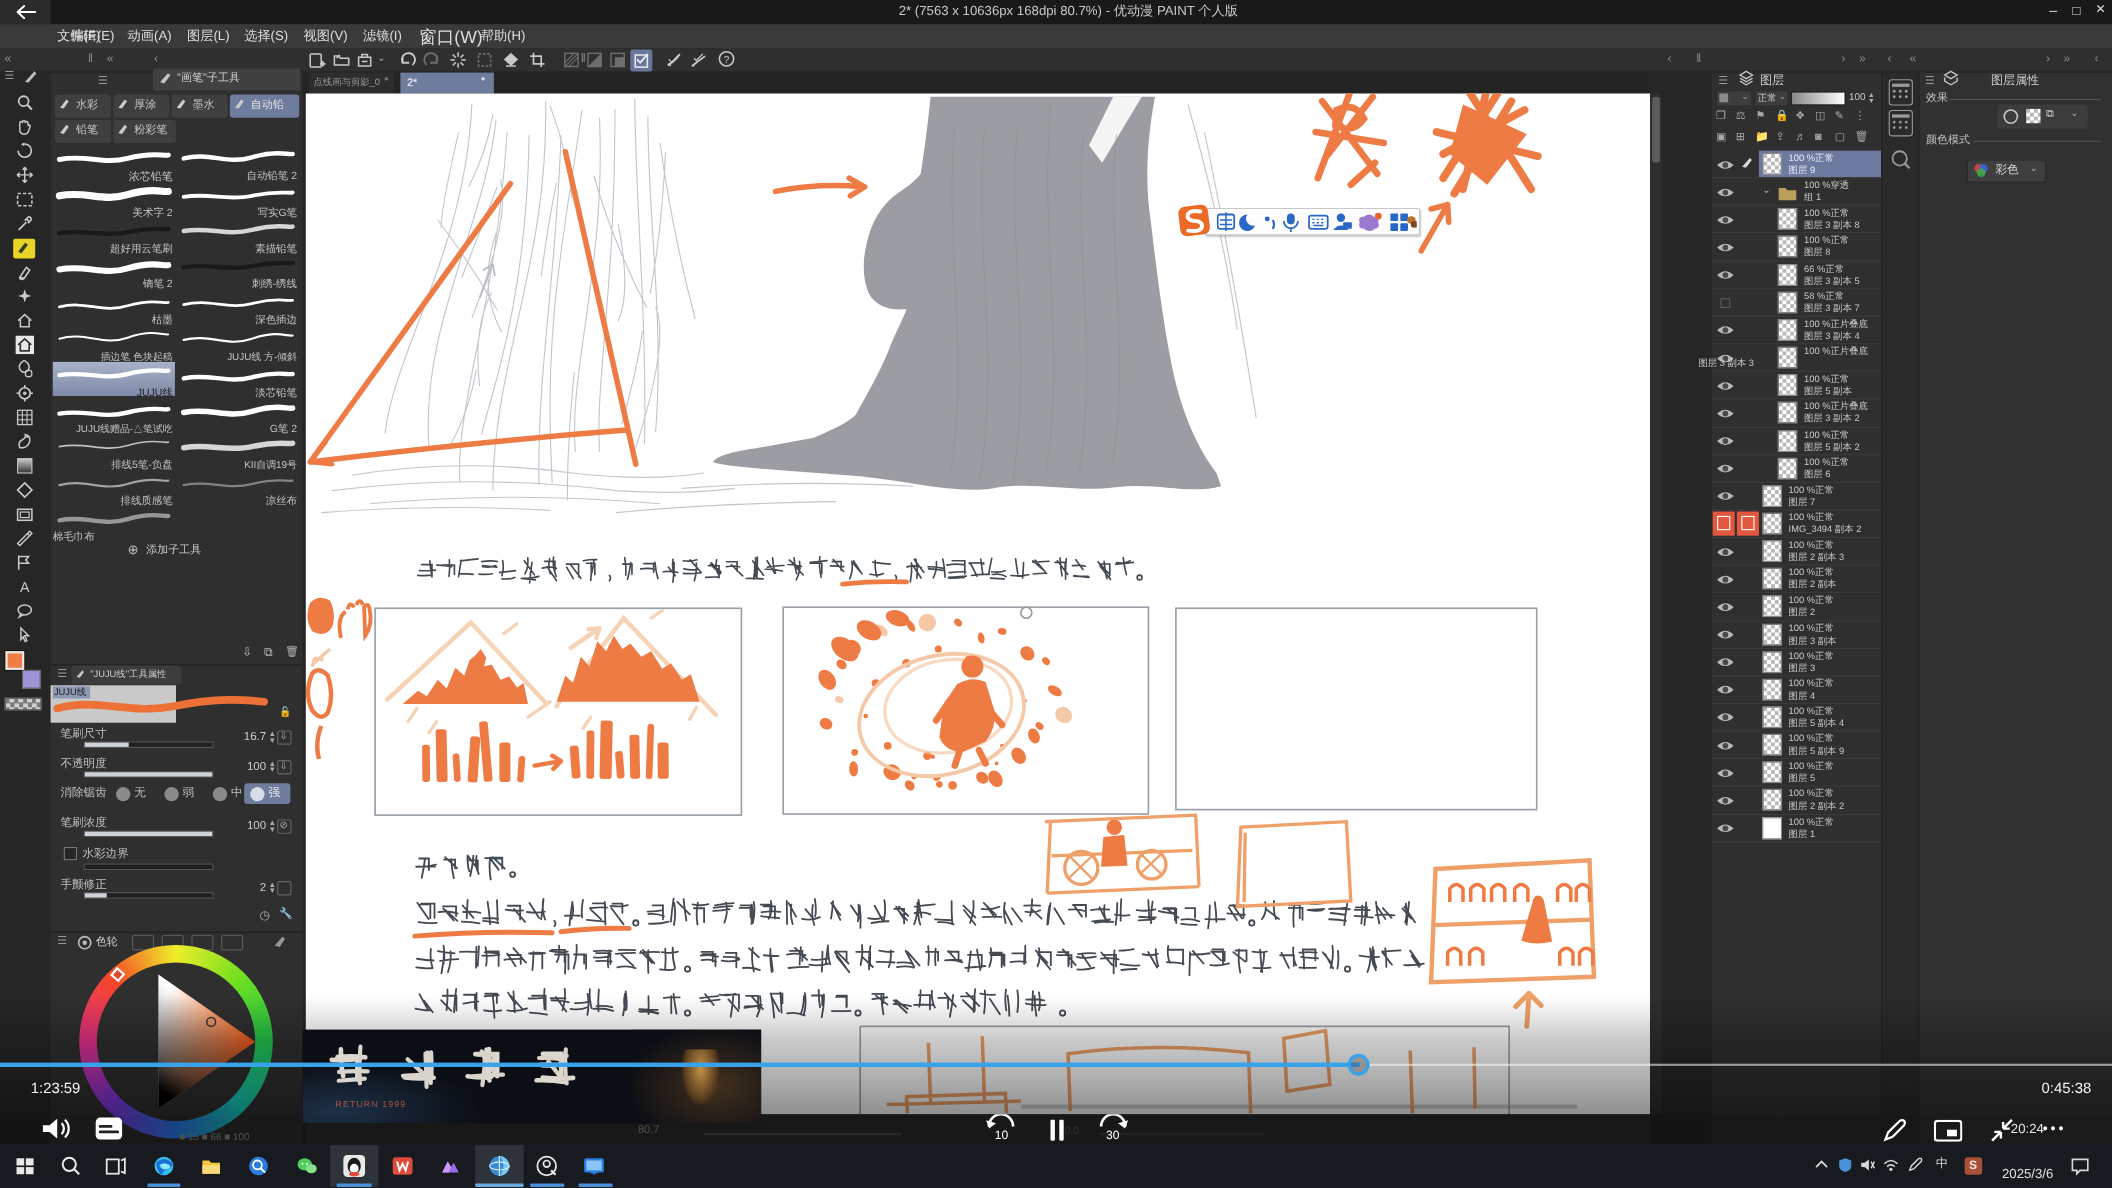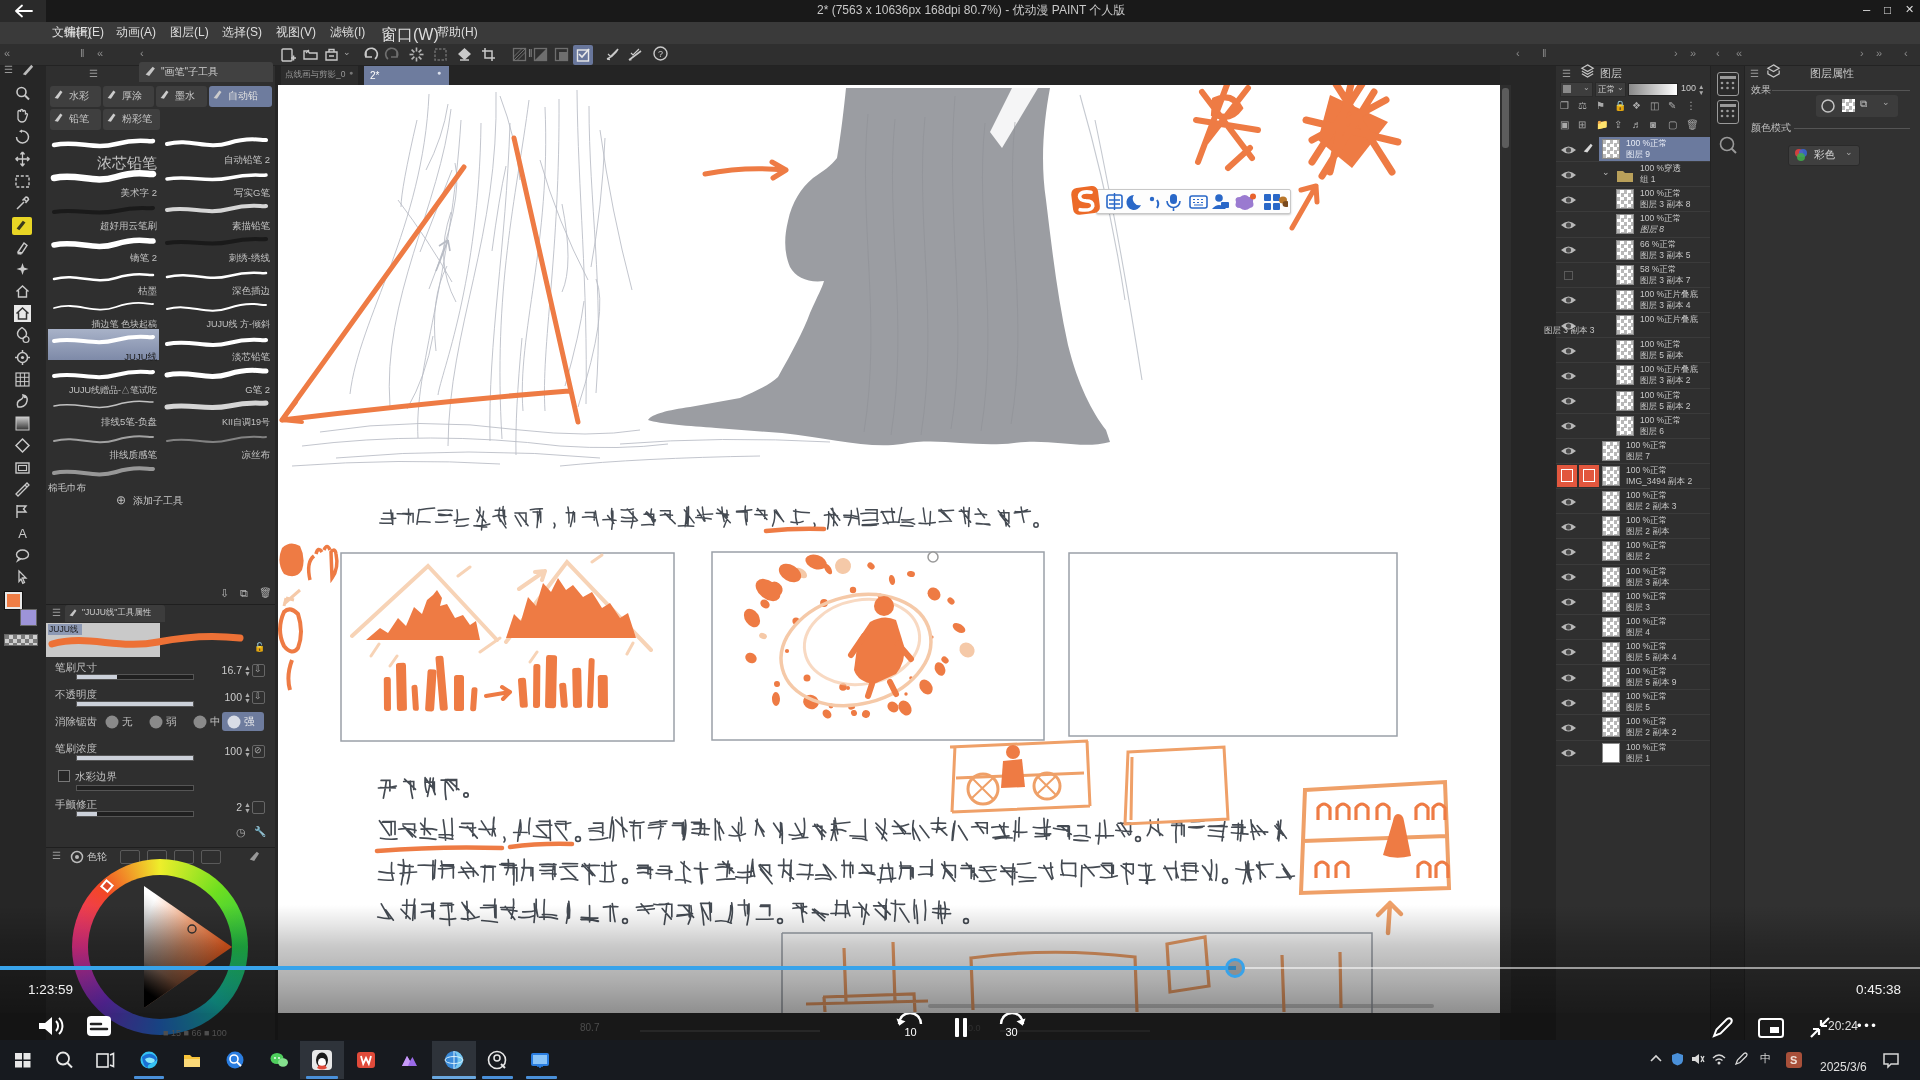--- a/index.html
+++ b/index.html
@@ -282,21 +282,21 @@
 <div style="position:absolute;left:69px;top:113px;font-size:10px;color:#c8c8c8;line-height:1.1;white-space:nowrap;">铅笔</div>
 <div style="position:absolute;left:103px;top:109px;width:57px;height:21px;background:#3f3f3f;border-radius:3px">
 </div>
 <svg class="ab" style="left:106px;top:111px" width="14" height="14" viewBox="0 0 17 17">
       <path d="M2 12 L9 3 l2.5 2 L6 13 z" fill="#cccccc"></path>
     </svg>
 <div style="position:absolute;left:122px;top:113px;font-size:10px;color:#c8c8c8;line-height:1.1;white-space:nowrap;">粉彩笔</div>
 <svg class="ab" style="left:48px;top:133px" width="111" height="22" viewBox="0 0 111 22">
       <path d="M6 12 C 30 7 45 17 68 11 S 100 9 105 8" fill="none" stroke="#ffffff" stroke-width="4.5" stroke-linecap="round" opacity="1"></path>
     </svg>
-<div style="position:absolute;left:48px;top:154px;width:109px;text-align:right;font-size:15px;color:#c3c3c3;white-space:nowrap;overflow:hidden">浓芯铅笔</div>
+<div style="position:absolute;left:48px;top:154px;width:109px;text-align:right;font-size:10px;color:#c3c3c3;white-space:nowrap;overflow:hidden">浓芯铅笔</div>
 <svg class="ab" style="left:161px;top:133px" width="111" height="22" viewBox="0 0 111 22">
       <path d="M6 11 C 30 5 45 17 68 10 S 100 8 105 7" fill="none" stroke="#ffffff" stroke-width="4" stroke-linecap="round" opacity="1"></path>
     </svg>
 <div style="position:absolute;left:161px;top:154px;width:109px;text-align:right;font-size:9.5px;color:#c3c3c3;white-space:nowrap;overflow:hidden">自动铅笔 2</div>
 <svg class="ab" style="left:48px;top:166px" width="111" height="22" viewBox="0 0 111 22">
       <path d="M6 12 C 30 7 45 18 68 11 S 100 9 105 8" fill="none" stroke="#ffffff" stroke-width="6.5" stroke-linecap="round" opacity="1"></path>
     </svg>
 <div style="position:absolute;left:48px;top:187px;width:109px;text-align:right;font-size:9.5px;color:#c3c3c3;white-space:nowrap;overflow:hidden">美术字 2</div>
 <svg class="ab" style="left:161px;top:166px" width="111" height="22" viewBox="0 0 111 22">
       <path d="M6 13 C 30 9 45 17 68 12 S 100 10 105 9" fill="none" stroke="#ffffff" stroke-width="3.5" stroke-linecap="round" opacity="1"></path>
@@ -565,21 +565,21 @@
 <div style="position:absolute;left:1640px;top:200px;font-size:8.5px;color:#c9c9c9;line-height:1.1;white-space:nowrap;">图层 3 副本 8</div>
 <div style="position:absolute;left:1556px;top:237px;width:154px;height:1px;background:#3b3b3b">
 </div>
 <svg class="ab" style="left:1560px;top:219px" width="17" height="12" viewBox="0 0 17 12">
       <path d="M1 6 Q8.5 -1 16 6 Q8.5 13 1 6 z" fill="#b9b9b9"></path>
       <circle cx="8.5" cy="6" r="2.6" fill="#4a4a4a"></circle>
     </svg>
 <div style="position:absolute;left:1616px;top:214px;width:18px;height:20px;background:repeating-conic-gradient(#ffffff 0 25%,#b8b8b8 0 50%) 0 0/7px 7px;border:1px solid #888888">
 </div>
 <div style="position:absolute;left:1640px;top:214px;font-size:8.5px;color:#c9c9c9;line-height:1.1;white-space:nowrap;">100 %正常</div>
-<div style="position:absolute;left:1640px;top:225px;font-size:8.5px;color:#c9c9c9;line-height:1.1;white-space:nowrap;font-style:italic;">图层 8</div>
+<div style="position:absolute;left:1640px;top:225px;font-size:8.5px;color:#c9c9c9;line-height:1.1;white-space:nowrap;">图层 8</div>
 <div style="position:absolute;left:1556px;top:262px;width:154px;height:1px;background:#3b3b3b">
 </div>
 <svg class="ab" style="left:1560px;top:244px" width="17" height="12" viewBox="0 0 17 12">
       <path d="M1 6 Q8.5 -1 16 6 Q8.5 13 1 6 z" fill="#b9b9b9"></path>
       <circle cx="8.5" cy="6" r="2.6" fill="#4a4a4a"></circle>
     </svg>
 <div style="position:absolute;left:1616px;top:240px;width:18px;height:20px;background:repeating-conic-gradient(#ffffff 0 25%,#b8b8b8 0 50%) 0 0/7px 7px;border:1px solid #888888">
 </div>
 <div style="position:absolute;left:1640px;top:240px;font-size:8.5px;color:#c9c9c9;line-height:1.1;white-space:nowrap;">66 %正常</div>
 <div style="position:absolute;left:1640px;top:251px;font-size:8.5px;color:#c9c9c9;line-height:1.1;white-space:nowrap;">图层 3 副本 5</div>
@@ -1147,20 +1147,39 @@
         <rect x="158" y="11" width="7" height="7" rx="1"></rect>
         <rect x="167" y="11" width="7" height="7" rx="1"></rect>
       </g>
       <ellipse cx="177" cy="8" rx="4" ry="3.5" fill="#b8762a"></ellipse>
       <ellipse cx="180" cy="12" rx="3.5" ry="3" fill="#7a4a1e"></ellipse>
     </svg>
 <div style="position:absolute;left:0px;top:905px;width:1920px;height:108px;background:linear-gradient(rgba(0,0,0,0),rgba(0,0,0,.10) 19%,rgba(0,0,0,.21) 38%,rgba(0,0,0,.32) 71%,rgba(0,0,0,.44));pointer-events:none">
 </div>
 <div style="position:absolute;left:0px;top:1013px;width:1920px;height:27px;background:rgba(0,0,0,.45)">
 </div>
+<div style="position:absolute;left:275px;top:936px;width:417px;height:85px;background:#0b0e15;overflow:hidden">
+<div style="position:absolute;left:0px;top:30px;width:160px;height:55px;background:radial-gradient(ellipse at 20% 80%,#1d3147,#0b0e15 72%)">
+</div>
+<div style="position:absolute;left:300px;top:0px;width:117px;height:85px;background:radial-gradient(ellipse at 65% 60%,#43301d,#0b0e15 78%)">
+</div>
+<div style="position:absolute;left:345px;top:18px;width:34px;height:50px;background:radial-gradient(ellipse at 50% 35%,#c29245,#5a3d1e 60%,transparent 75%)">
+</div>
+<svg class="ab" style="left:22px;top:8px" width="250" height="52" viewBox="0 0 250 52">
+        <path d="M9.8 17.0 q14.1 -1.5 25.3 0.2 M12.9 9.9 q0.0 15.4 2.1 24.5 M10.2 16.8 h17.7 v20.6 M4.6 19.5 q14.1 1.1 25.8 -1.2" fill="none" stroke="#ddd8d0" stroke-width="4.2" stroke-linecap="round"></path>
+        <path d="M70.9 35.6 q14.1 1.6 26.4 0.2 M71.0 34.3 q14.1 -1.2 24.0 -1.6 M91.7 13.1 q1.1 15.4 2.8 27.2" fill="none" stroke="#ddd8d0" stroke-width="4.2" stroke-linecap="round"></path>
+        <path d="M135.1 14.3 h19.9 v20.0 M147.6 9.7 q-1.0 15.4 0.4 28.6 M128.1 34.4 q14.1 1.9 21.6 0.5 M140.9 13.1 l12.8 18.7 M145.3 10.2 q1.3 15.4 0.9 25.8" fill="none" stroke="#ddd8d0" stroke-width="4.2" stroke-linecap="round"></path>
+        <path d="M196.4 35.6 q14.1 1.7 27.7 0.3 M195.4 24.4 q14.1 1.0 21.4 -2.0 M190.8 38.1 q14.1 -0.4 25.3 1.5 M195.4 17.7 q14.1 -1.7 22.6 -1.9 M196.5 14.0 h16.7 v21.8" fill="none" stroke="#ddd8d0" stroke-width="4.2" stroke-linecap="round"></path>
+        <path d="M10.9 38.5 q13.4 -1.0 23.8 -1.9 M11.2 30.5 q13.4 -1.2 26.0 -0.5 M30.7 7.5 q-1.3 14.7 -0.5 33.4" fill="none" stroke="#d8d4cc" stroke-width="3.8" stroke-linecap="round"></path>
+        <path d="M73.5 19.0 l18.1 16.4 M69.3 34.0 q13.4 -0.1 21.4 0.6 M89.8 13.8 q0.5 14.7 1.0 30.4 M94.9 12.6 q0.9 14.7 0.0 24.3" fill="none" stroke="#d8d4cc" stroke-width="3.8" stroke-linecap="round"></path>
+        <path d="M132.8 34.5 q13.4 -1.2 27.5 -1.5 M143.8 13.5 q0.2 14.7 -2.3 28.9 M140.9 11.8 l11.4 12.6 M137.3 14.7 h14.3 v15.1" fill="none" stroke="#d8d4cc" stroke-width="3.8" stroke-linecap="round"></path>
+        <path d="M201.4 20.9 l11.1 14.0 M193.6 23.9 q13.4 -0.1 20.9 0.3 M193.0 17.8 q13.4 -0.7 22.7 1.9 M217.4 10.0 q-1.6 14.7 0.8 30.9" fill="none" stroke="#d8d4cc" stroke-width="3.8" stroke-linecap="round"></path>
+      </svg>
+<div style="position:absolute;left:30px;top:64px;font-size:8px;color:#a8544a;line-height:1.1;white-space:nowrap;letter-spacing:1px">RETURN 1999</div>
+</div>
 <div style="position:absolute;left:0px;top:966px;width:1236px;height:4px;background:#38a3ea">
 </div>
 <div style="position:absolute;left:1245px;top:967px;width:675px;height:2px;background:rgba(255,255,255,.55)">
 </div>
 <div style="position:absolute;left:1225px;top:958px;width:20px;height:20px;border:3px solid #38a3ea;border-radius:50%;background:rgba(30,30,30,.25)">
 </div>
 <div style="position:absolute;left:28px;top:983px;font-size:13.5px;color:#f2f2f2;line-height:1.1;white-space:nowrap;">1:23:59</div>
 <div style="position:absolute;left:1856px;top:983px;font-size:13.5px;color:#f2f2f2;line-height:1.1;white-space:nowrap;">0:45:38</div>
 <svg class="ab" style="left:36px;top:1014px" width="28" height="24" viewBox="0 0 28 24">
 <path d="M3 9 h6 l7 -6 v18 l-7 -6 H3 z" fill="#ffffff"></path>

